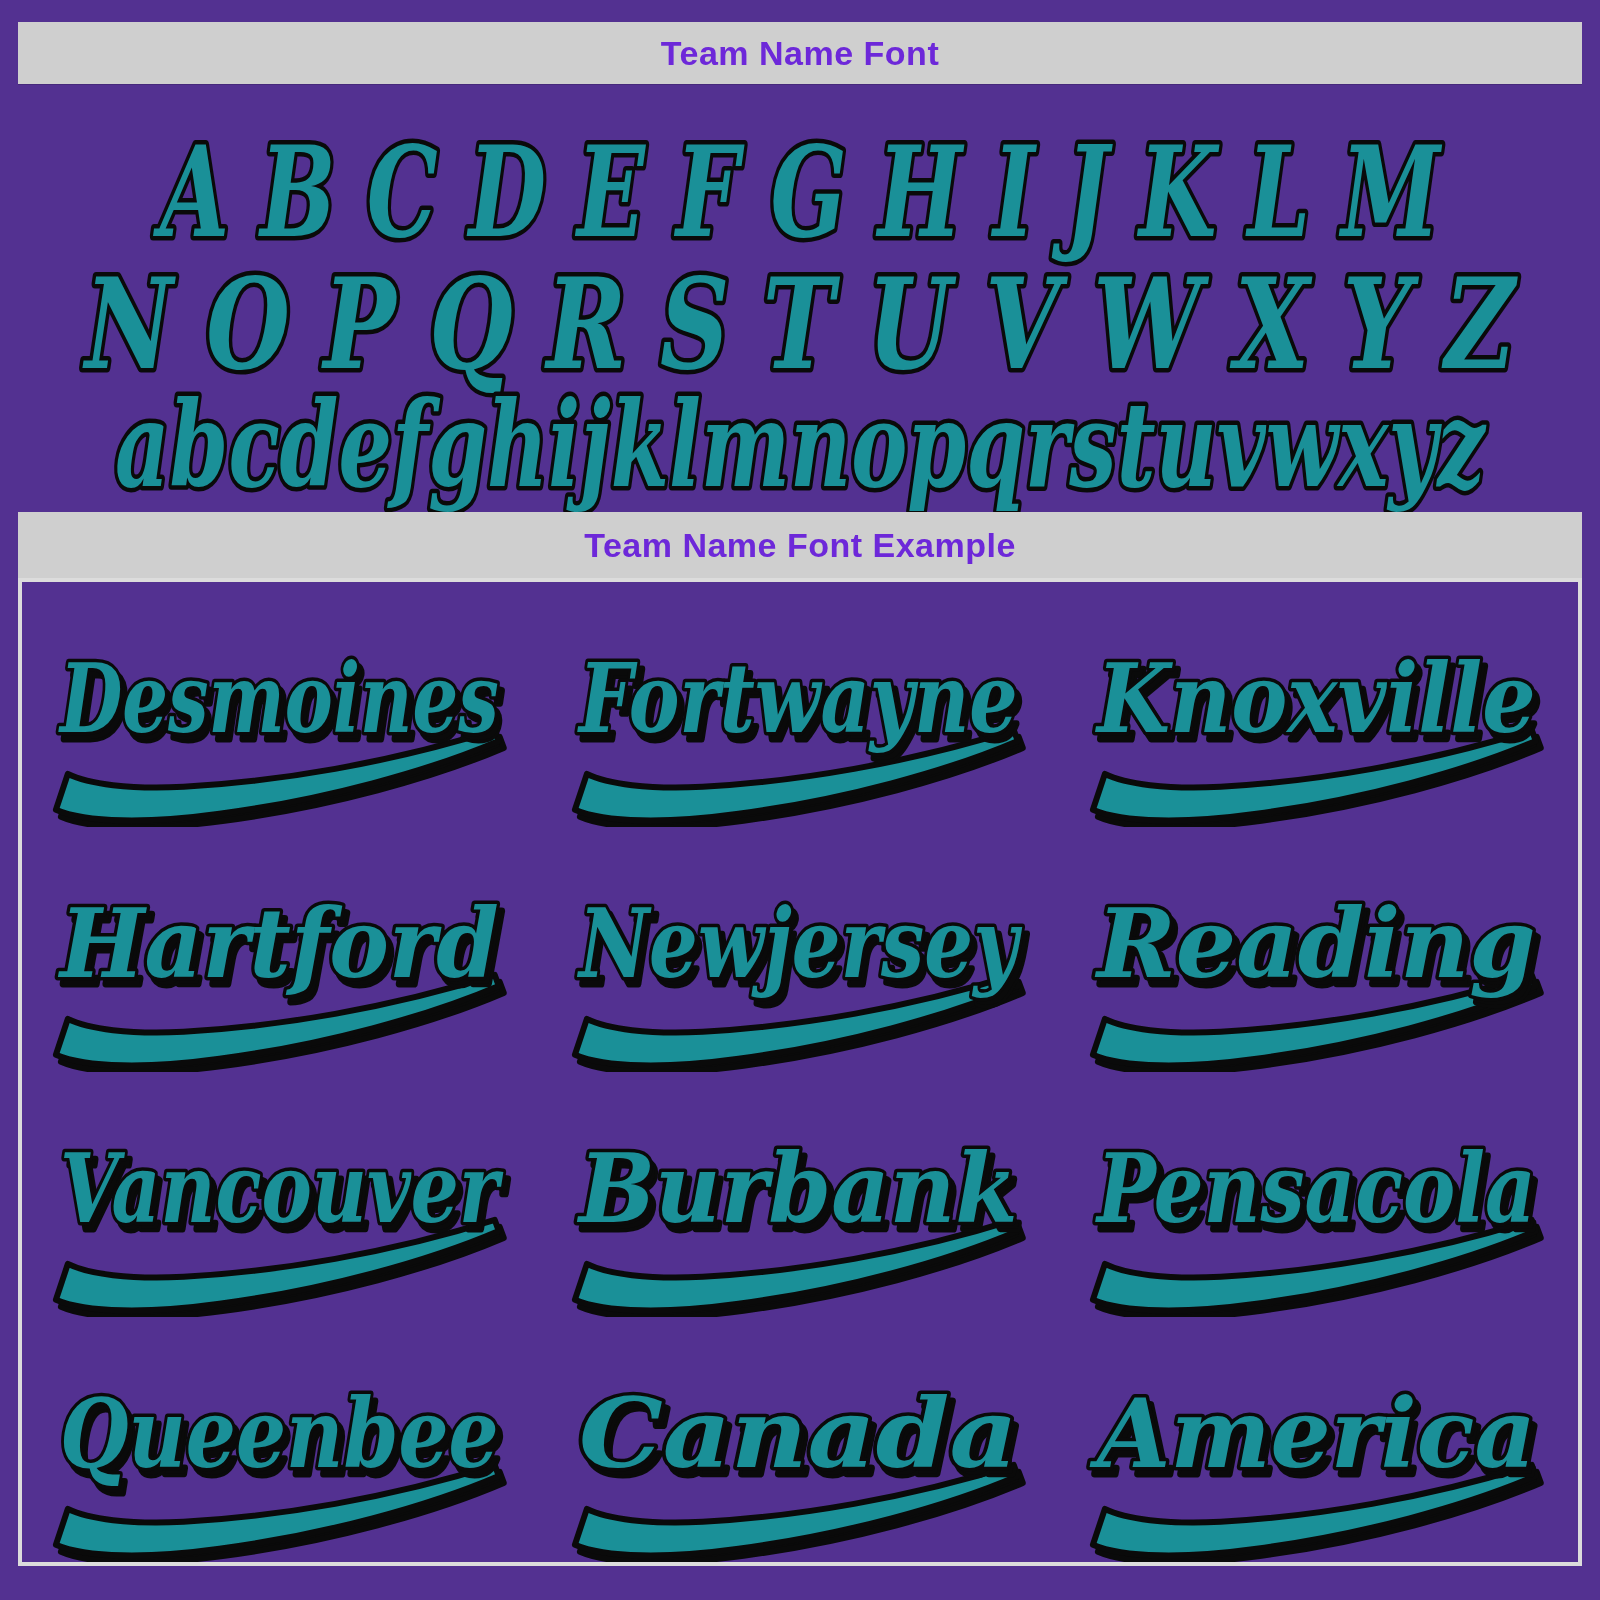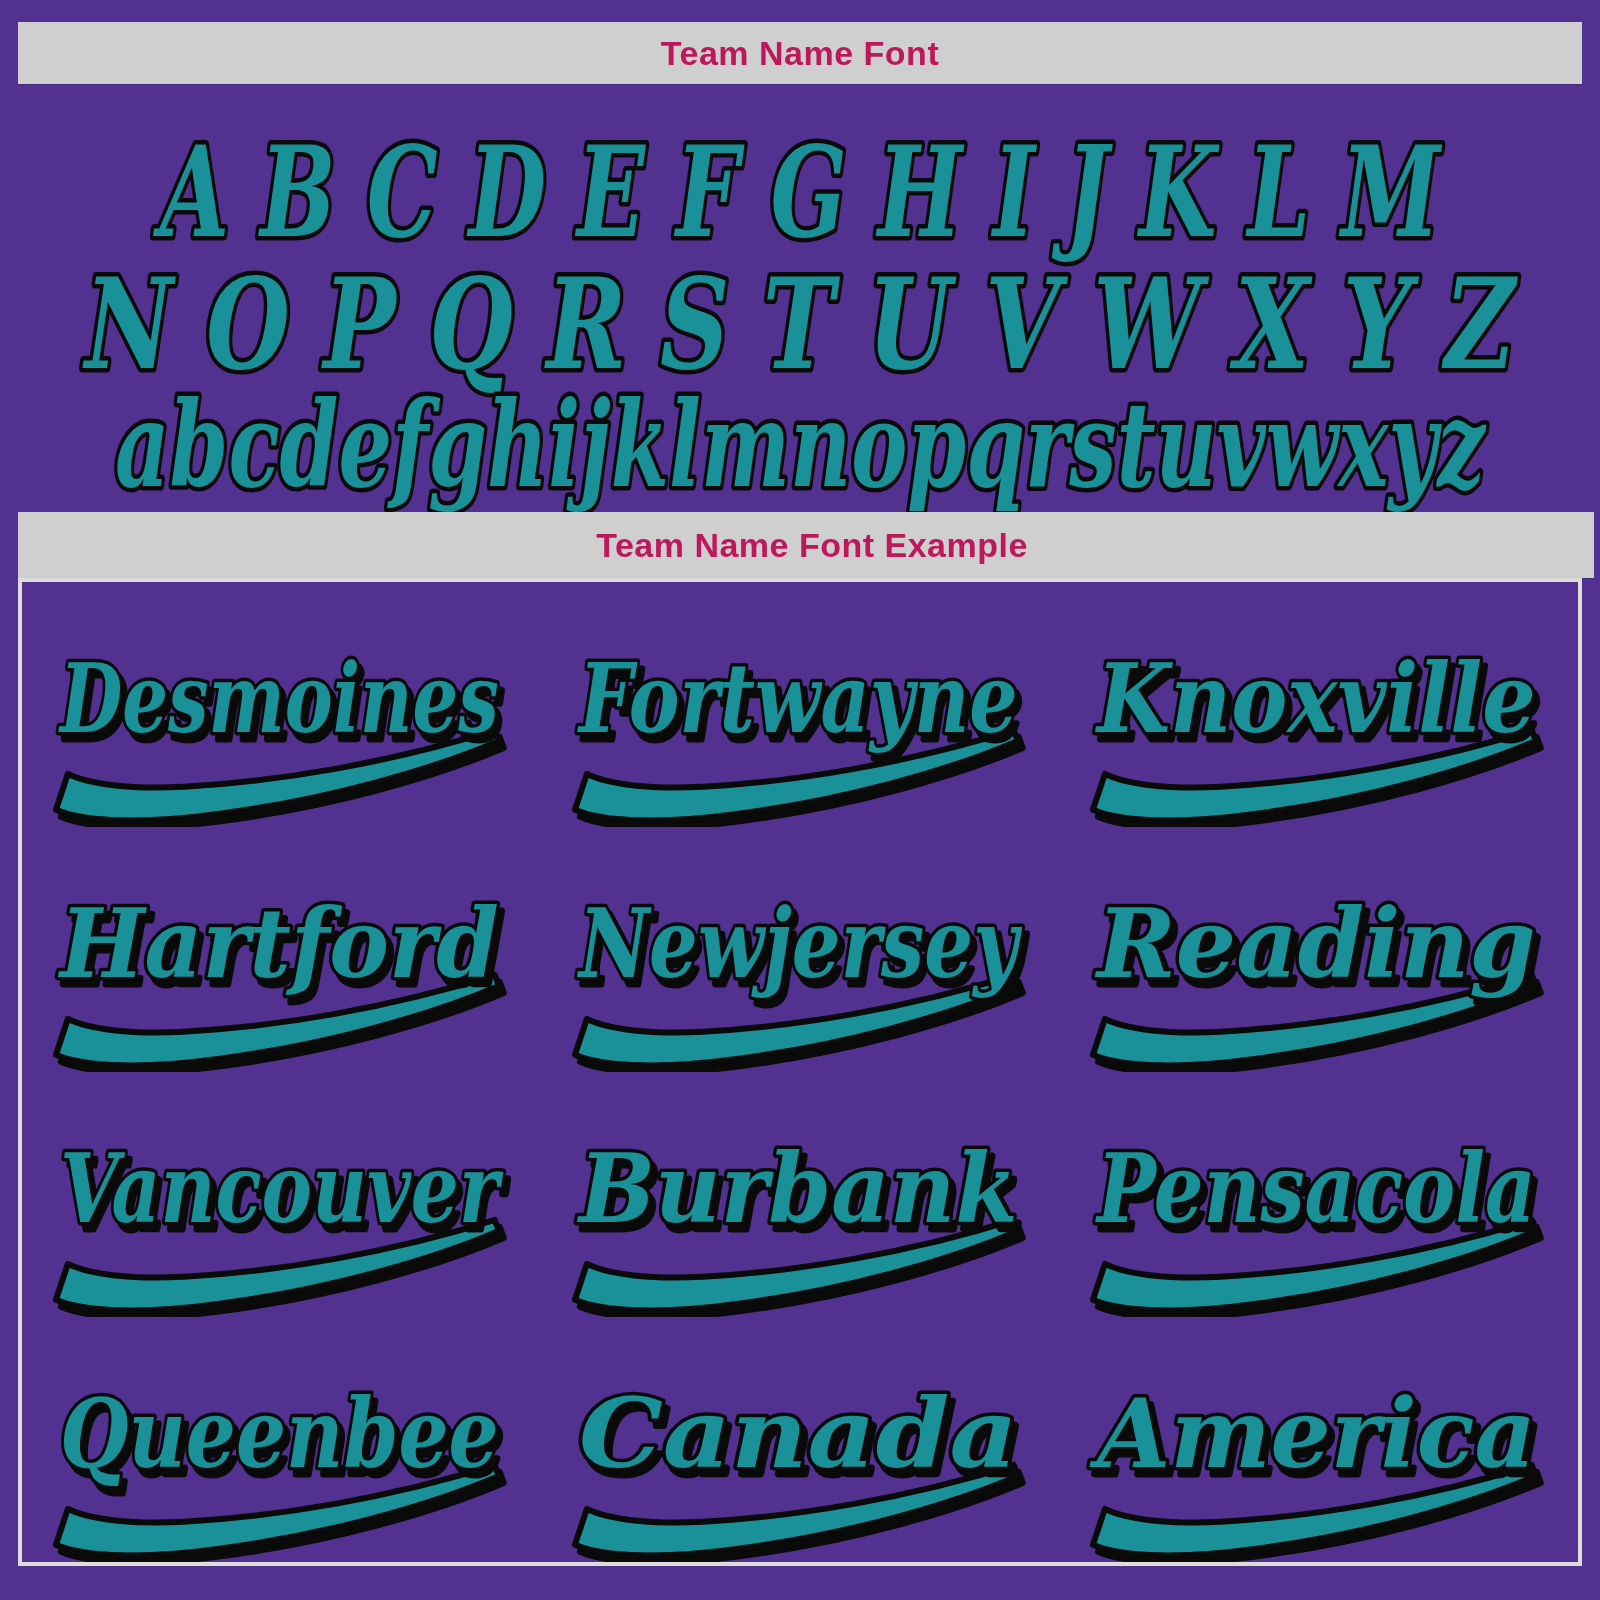--- a/index.html
+++ b/index.html
@@ -19,23 +19,23 @@
     width:1564px;
     margin:22px 0 0 18px;
   }
   .bar{
     width:100%;
     background:var(--gray);
     display:flex;align-items:center;justify-content:center;
     box-shadow:0 1px 0 rgba(0,0,0,.15);
   }
   .bar.top{height:62px;}
-  .bar.mid{height:66px;padding-left:12px;}
+  .bar.mid{height:66px;}
   .bar span{
-    font-size:34px;font-weight:700;color:#be185d;letter-spacing:.5px;
+    font-size:34px;font-weight:700;color:#6d28d9;letter-spacing:.5px;
   }
   .alphabet{width:1564px;height:428px;text-align:center;}
   .alphabet svg{display:block;width:100%;height:100%;}
   text.al{
     font-family:"DejaVu Serif",serif;
     font-style:italic;font-weight:bold;
     fill:var(--teal);
     stroke:var(--ink);stroke-width:9px;
     paint-order:stroke;stroke-linejoin:round;stroke-linecap:round;
   }

